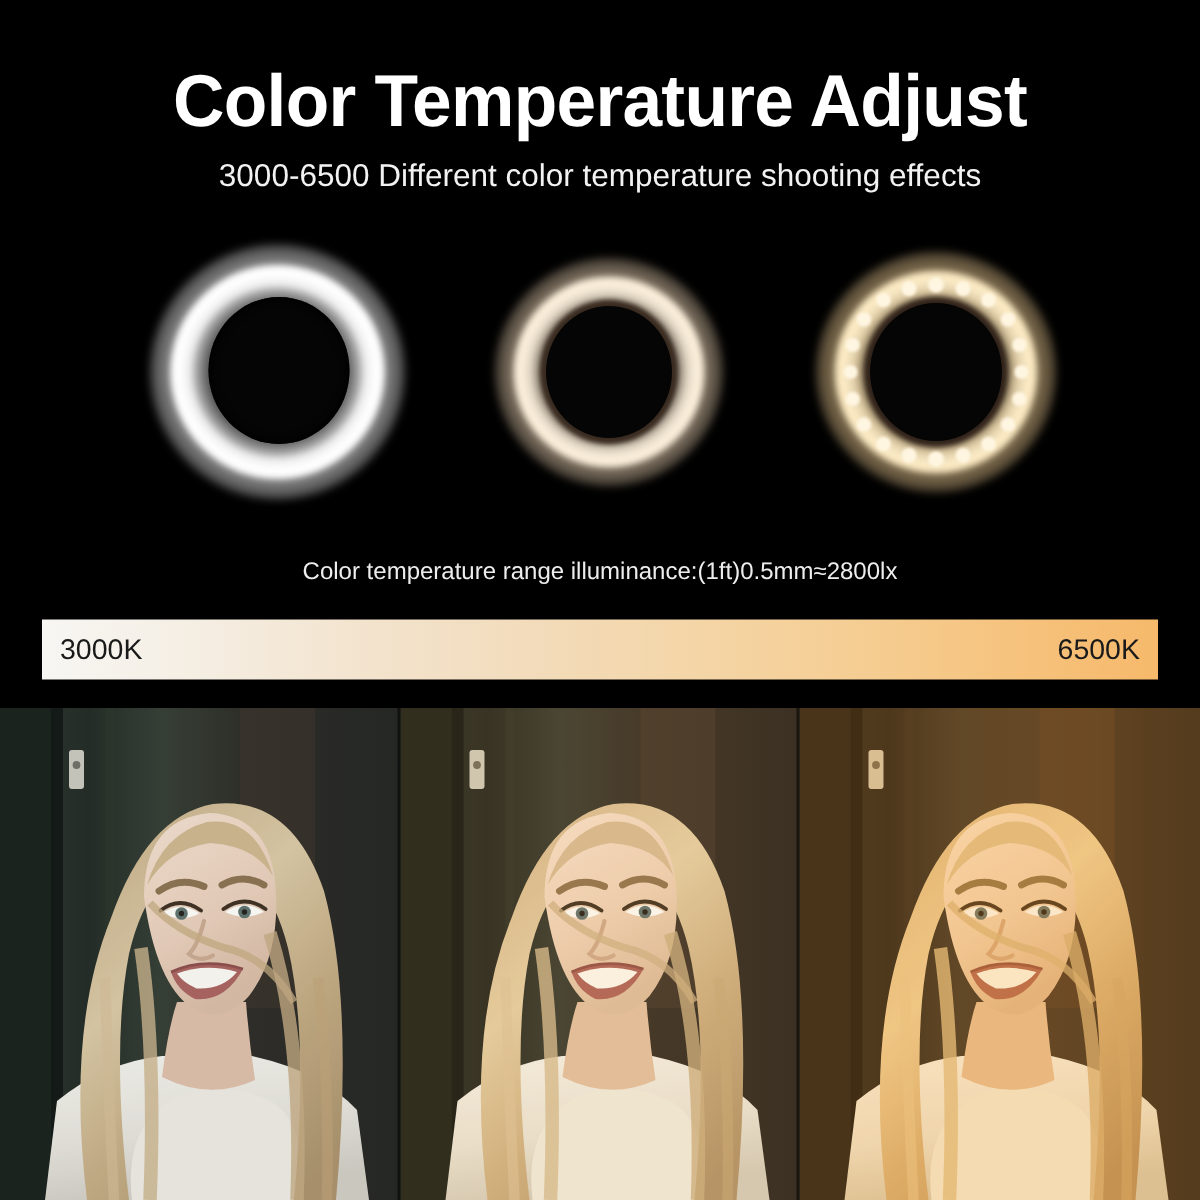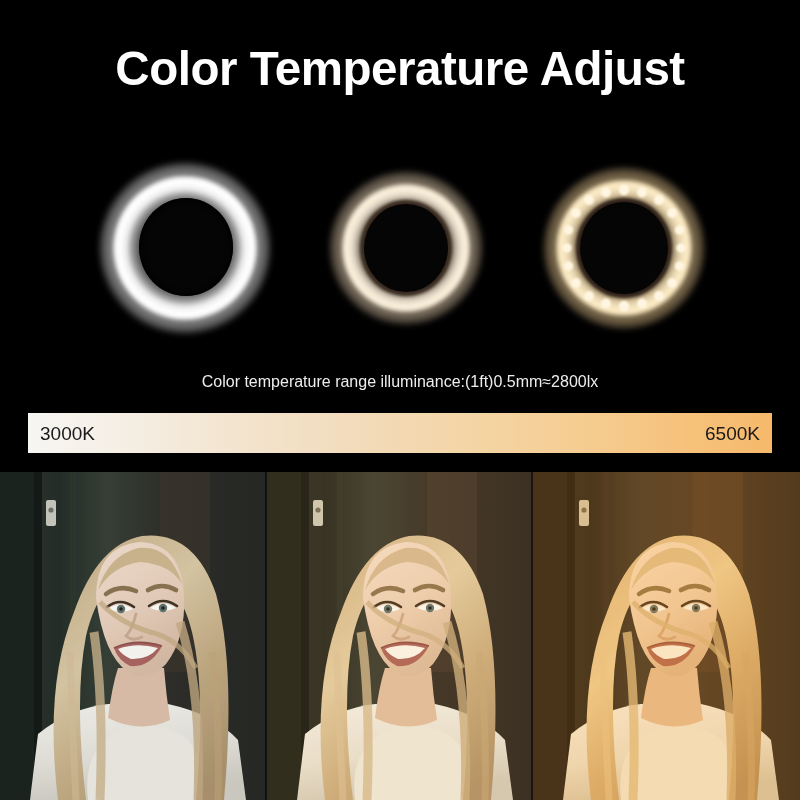--- a/index.html
+++ b/index.html
@@ -245,20 +245,21 @@
   }
 </style>
 </head>
 <body>
 
 <div id="page">
 
   <div id="hero">
 
     <div id="title">Color Temperature Adjust</div>
+    <div id="subtitle">3000-6500 Different color temperature shooting effects</div>
 
     <div class="ring-wrap" id="ring-1">
       <div class="ring-glow"></div>
       <div class="ring-band"></div>
       <div class="ring-core"></div>
     </div>
 
     <div class="ring-wrap" id="ring-2">
       <div class="ring-glow"></div>
       <div class="ring-band"></div>

